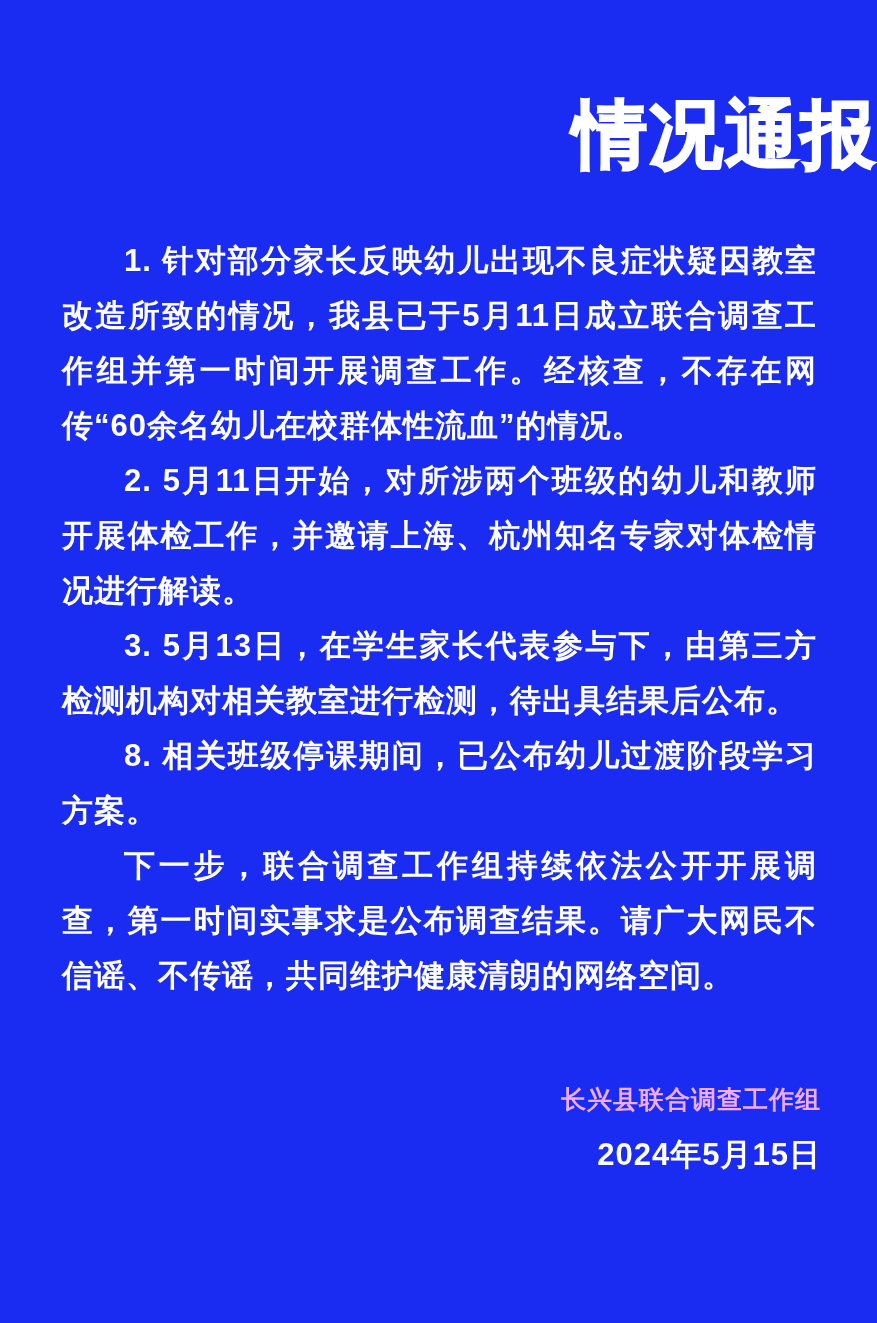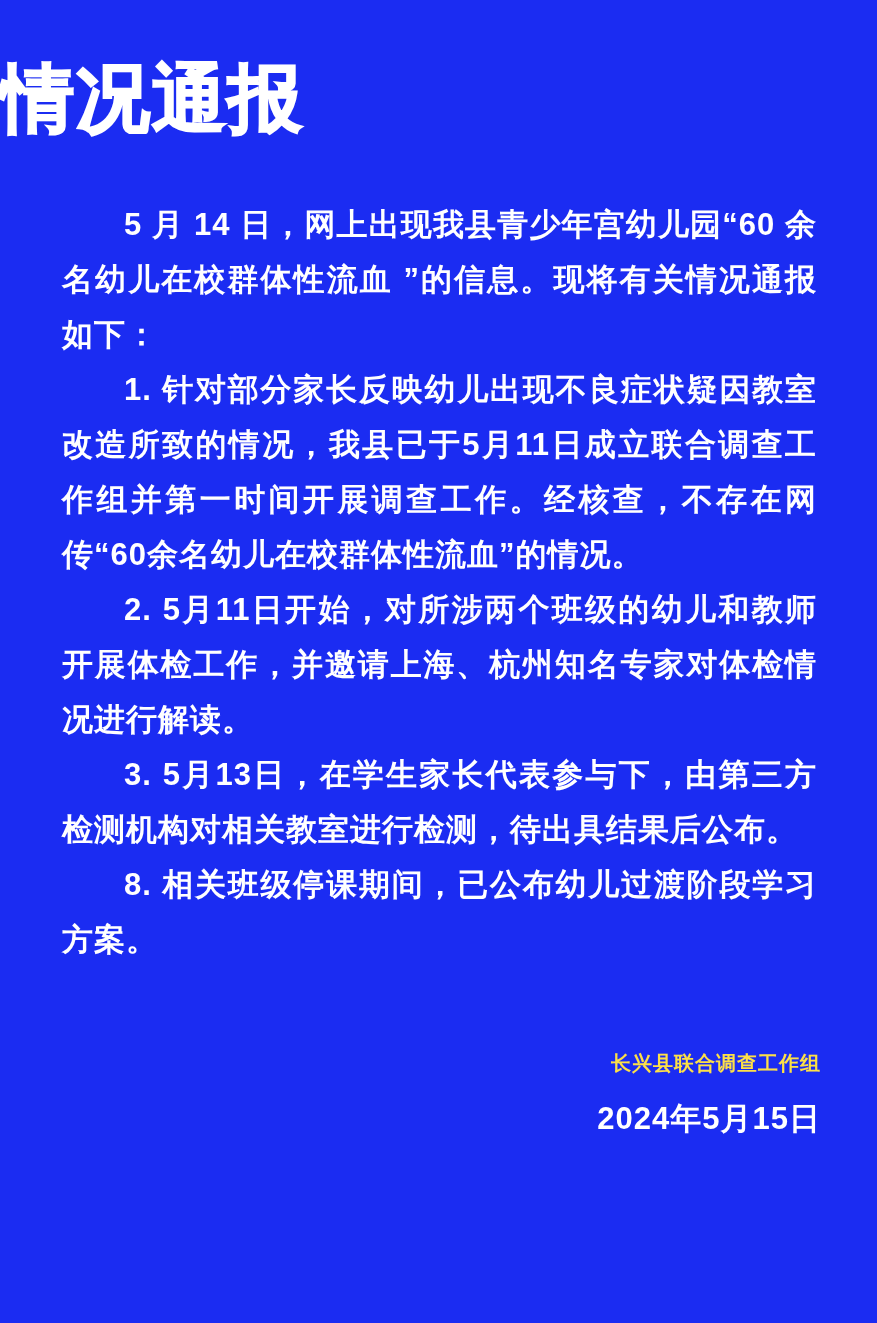--- a/index.html
+++ b/index.html
@@ -10,22 +10,22 @@
   .page {
     position: relative;
     width: 877px;
     height: 1323px;
     margin: 0 auto;
     background: #1b2cf2;
     color: #ffffff;
     overflow: hidden;
   }
   .title {
-    padding-top: 56px;
-    text-align: left;
+    padding-top: 92px;
+    text-align: right;
     font-size: 74px;
     font-weight: 900;
     letter-spacing: 2px;
     line-height: 1.15;
     color: #ffffff;
     -webkit-text-stroke: 2px #ffffff;
   }
   .body-text {
     margin: 56px 60px 0 62px;
   }
@@ -37,47 +37,47 @@
     text-indent: 2em;
     text-align: justify;
     color: #ffffff;
   }
   .sign-block {
     margin-top: 68px;
     padding-right: 56px;
     text-align: right;
   }
   .sign-block .sig {
-    font-size: 20px;
+    font-size: 25px;
     font-weight: 700;
     letter-spacing: 1px;
     line-height: 56px;
-    color: #fde047;
+    color: #f0abfc;
   }
   .sign-block .date {
     font-size: 31px;
     font-weight: 700;
     letter-spacing: 1px;
     line-height: 56px;
     color: #ffffff;
   }
 </style>
 </head>
 <body>
 
 <div class="page" style="background-color: rgb(27, 44, 242);">
 
   <h1 class="title">情况通报</h1>
 
   <div class="body-text">
-    <p>5 月 14 日，网上出现我县青少年宫幼儿园“60 余名幼儿在校群体性流血 ”的信息。现将有关情况通报如下：</p>
     <p>1. 针对部分家长反映幼儿出现不良症状疑因教室改造所致的情况，我县已于5月11日成立联合调查工作组并第一时间开展调查工作。经核查，不存在网传“60余名幼儿在校群体性流血”的情况。</p>
     <p>2. 5月11日开始，对所涉两个班级的幼儿和教师开展体检工作，并邀请上海、杭州知名专家对体检情况进行解读。</p>
     <p>3. 5月13日，在学生家长代表参与下，由第三方检测机构对相关教室进行检测，待出具结果后公布。</p>
     <p>8. 相关班级停课期间，已公布幼儿过渡阶段学习方案。</p>
+    <p>下一步，联合调查工作组持续依法公开开展调查，第一时间实事求是公布调查结果。请广大网民不信谣、不传谣，共同维护健康清朗的网络空间。</p>
   </div>
 
   <div class="sign-block">
     <div class="sig">长兴县联合调查工作组</div>
     <div class="date">2024年5月15日</div>
   </div>
 
 </div>
 
 </body></html>

